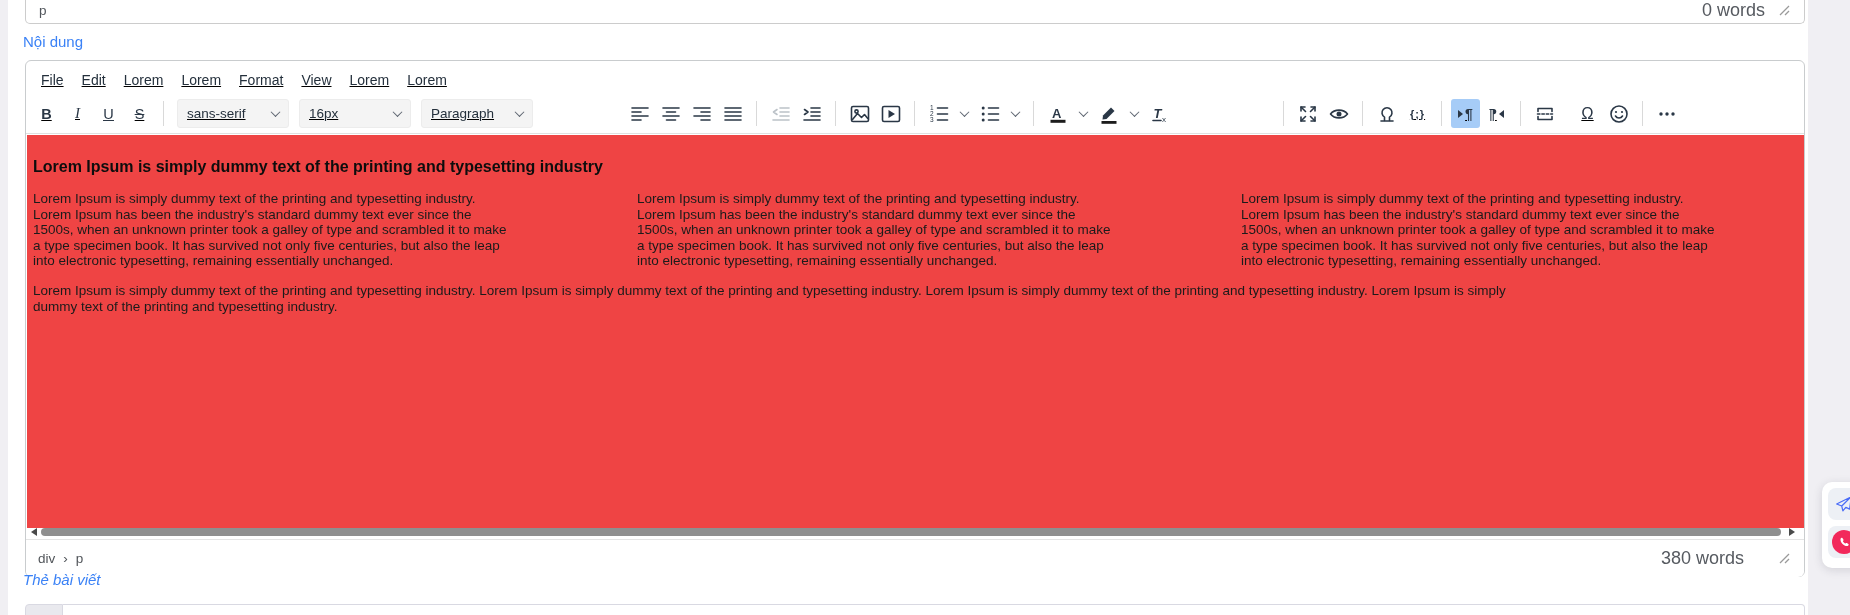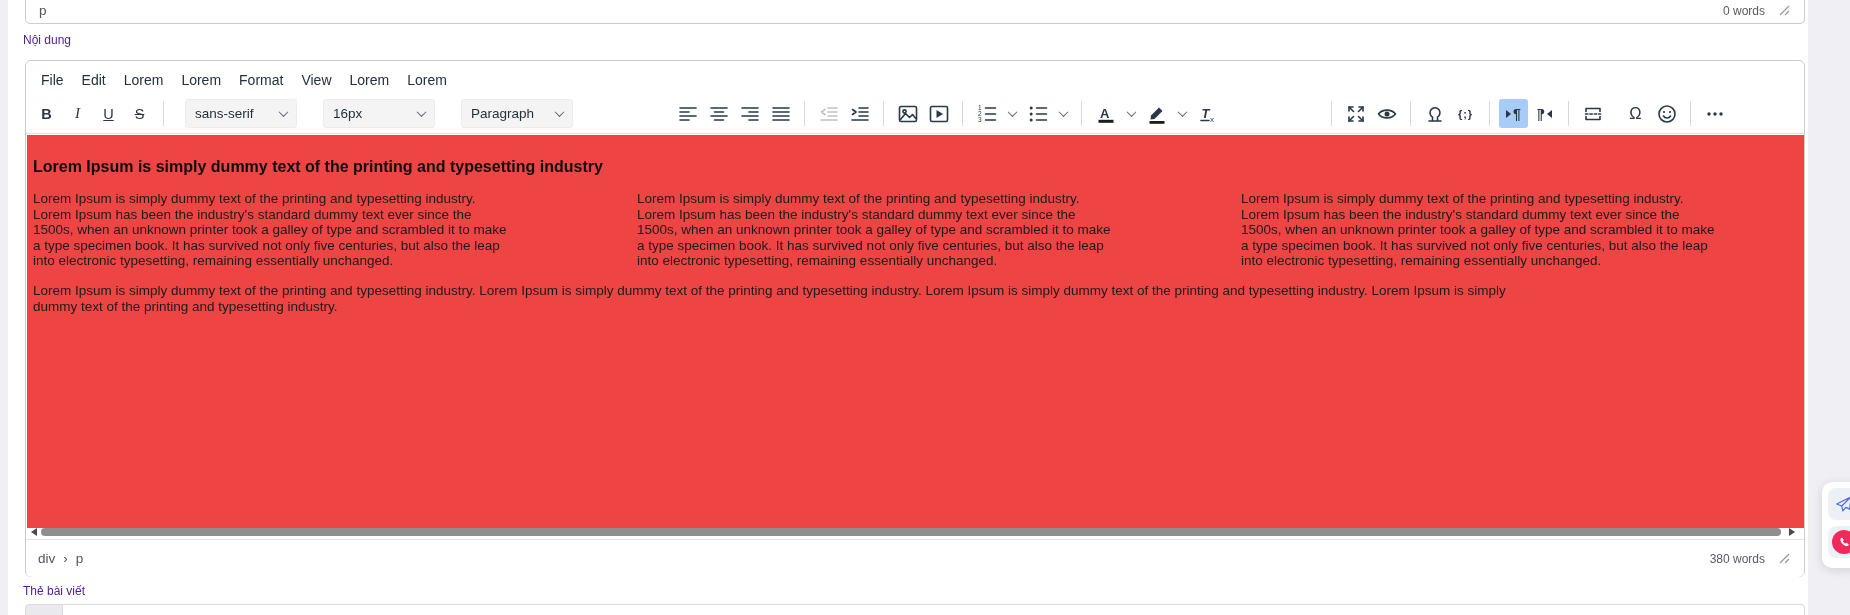--- a/index.html
+++ b/index.html
@@ -9,45 +9,45 @@
   .gutter { position: absolute; top: 0; height: 615px; background: #f0eff3; }
   .gutter.left { left: 0; width: 8px; }
   .gutter.right { left: 1808px; width: 42px; }
 
   
   .topbar { position: absolute; left: 25px; top: -10px; width: 1780px; height: 34px;
     background: #fff; border: 1px solid #cccccc; border-top: none;
     border-radius: 0 0 5px 5px; display: flex; align-items: center; padding: 8px 10px 0 10px; }
   .topbar .path-item { font-size: 13.5px; color: #50555b; padding: 1px 3px; }
   .topbar .spacer, .statusbar .spacer { flex: 1; }
-  .wordcount { font-size: 12px; color: #565a60; }
+  .wordcount { font-size: 18px; color: #565a60; }
   .grip { margin-left: 14px; margin-right: 4px; }
 
-  .field-label { position: absolute; left: 23px; font-size: 12px; color: #4c1d95; }
+  .field-label { position: absolute; left: 23px; font-size: 15px; color: #3b82f6; }
   #content-label { top: 33px; }
-  #tags-label { top: 584px; }
+  #tags-label { top: 571px; font-style: italic; }
 
   
   .editor { position: absolute; left: 25px; top: 60px; width: 1780px; height: 517px;
-    background: #fff; border: 1px solid #c9ccce; border-radius: 6px; }
+    background: #fff; border: 1px solid #c9ccce; border-radius: 6px; text-decoration: underline; }
 
   .menubar { height: 33px; display: flex; align-items: center; padding: 4px 4px 0 6px; }
   .menu-item { font-size: 14px; color: #24303c; padding: 3px 9px; border-radius: 3px; cursor: default; }
 
   .toolbar { height: 40px; display: flex; align-items: center; padding: 0 5px; border-bottom: 1px solid #e0e0e0; }
   .tbtn { width: 29px; height: 29px; display: flex; align-items: center; justify-content: center;
     background: none; border: none; border-radius: 3px; color: #2a3746; margin: 0 1px; flex: none; }
   .tbtn.chev-btn { width: 18px; }
   .tbtn.active { background: #a6ccf7; }
   .tbtn svg { display: block; }
   .sep { width: 1px; height: 25px; background: #d9d9d9; margin: 0 8px; flex: none; }
   .gap-a { width: 86px; flex: none; } .gap-b { width: 100px; flex: none; } .gap-c { width: 12px; flex: none; }
 
   .sel { height: 29px; width: 112px; display: flex; align-items: center; justify-content: space-between;
-    background: #f4f4f4; border: 1px solid #ececec; border-radius: 3px; padding: 0 9px; margin: 0 13px;
+    background: #f4f4f4; border: 1px solid #ececec; border-radius: 3px; padding: 0 9px; margin: 0 5px;
     font-size: 13.5px; color: #24303c; flex: none; }
   .chev { display: inline-block; width: 7px; height: 7px; border-right: 1.6px solid #5d6570;
     border-bottom: 1.6px solid #5d6570; transform: rotate(45deg) translate(-1px,-1px); }
 
   .g-b { font-weight: 700; font-size: 14.5px; }
   .g-i { font-style: italic; font-family: "Liberation Serif", serif; font-size: 15px; }
   .g-u { text-decoration: underline; font-size: 14.5px; }
   .g-s { text-decoration: line-through; font-size: 14.5px; }
   .g-code { font-size: 11px; font-weight: 700; letter-spacing: 1px; }
   .g-omega { font-size: 16.5px; }
@@ -72,21 +72,21 @@
   
   .hscroll { position: absolute; left: 1px; top: 466px; width: 1777px; height: 11px; }
   .sb-arrow { position: absolute; top: 1px; width: 0; height: 0; }
   .sb-arrow.l { left: 4px; border-top: 4.5px solid transparent; border-bottom: 4.5px solid transparent; border-right: 6px solid #4a4a4a; }
   .sb-arrow.r { right: 9px; border-top: 4.5px solid transparent; border-bottom: 4.5px solid transparent; border-left: 6px solid #4a4a4a; }
   .sb-thumb { position: absolute; left: 14px; top: 1px; width: 1740px; height: 7.5px; background: #8f8f8f; border-radius: 4px; }
 
   
   .statusbar { position: absolute; left: 0; top: 478px; width: 1778px; height: 38px;
     border-top: 1px solid #e4e4e4; border-radius: 0 0 6px 6px; background: #fff;
-    display: flex; align-items: center; padding: 0 10px; }
+    display: flex; align-items: center; padding: 0 10px; gap: 21px; }
   .statusbar .path { display: flex; align-items: center; gap: 4px; font-size: 13.5px; color: #51555a; }
   .statusbar .path span { padding: 1px 2px; }
 
   
   .tags-input { position: absolute; left: 25px; top: 604px; width: 1780px; height: 11px; overflow: hidden; }
   .tags-addon { position: absolute; left: 0; top: 0; width: 38px; height: 30px;
     background: #e9e9ee; border: 1px solid #d9d9e2; border-radius: 4px 0 0 4px; }
   .tags-field { position: absolute; left: 38px; top: 0; width: 1742px; height: 30px;
     background: #fff; border: 1px solid #d9d9e2; border-left: none; border-radius: 0 4px 4px 0; }
 

